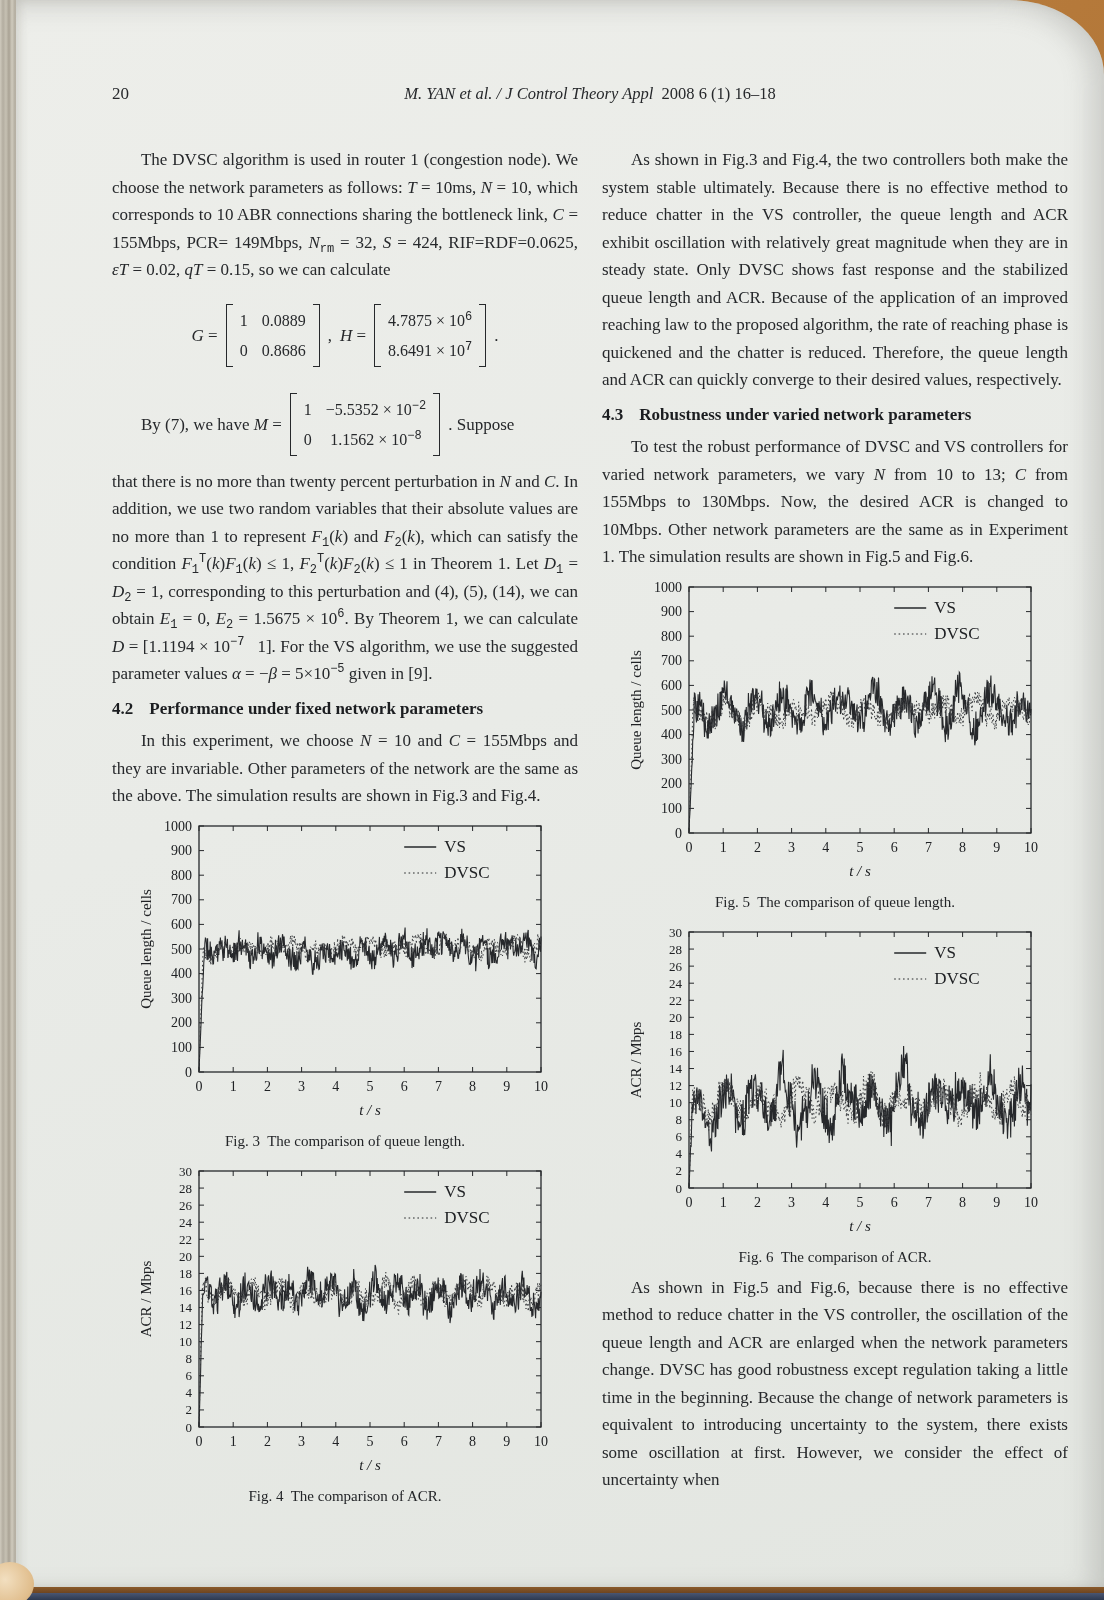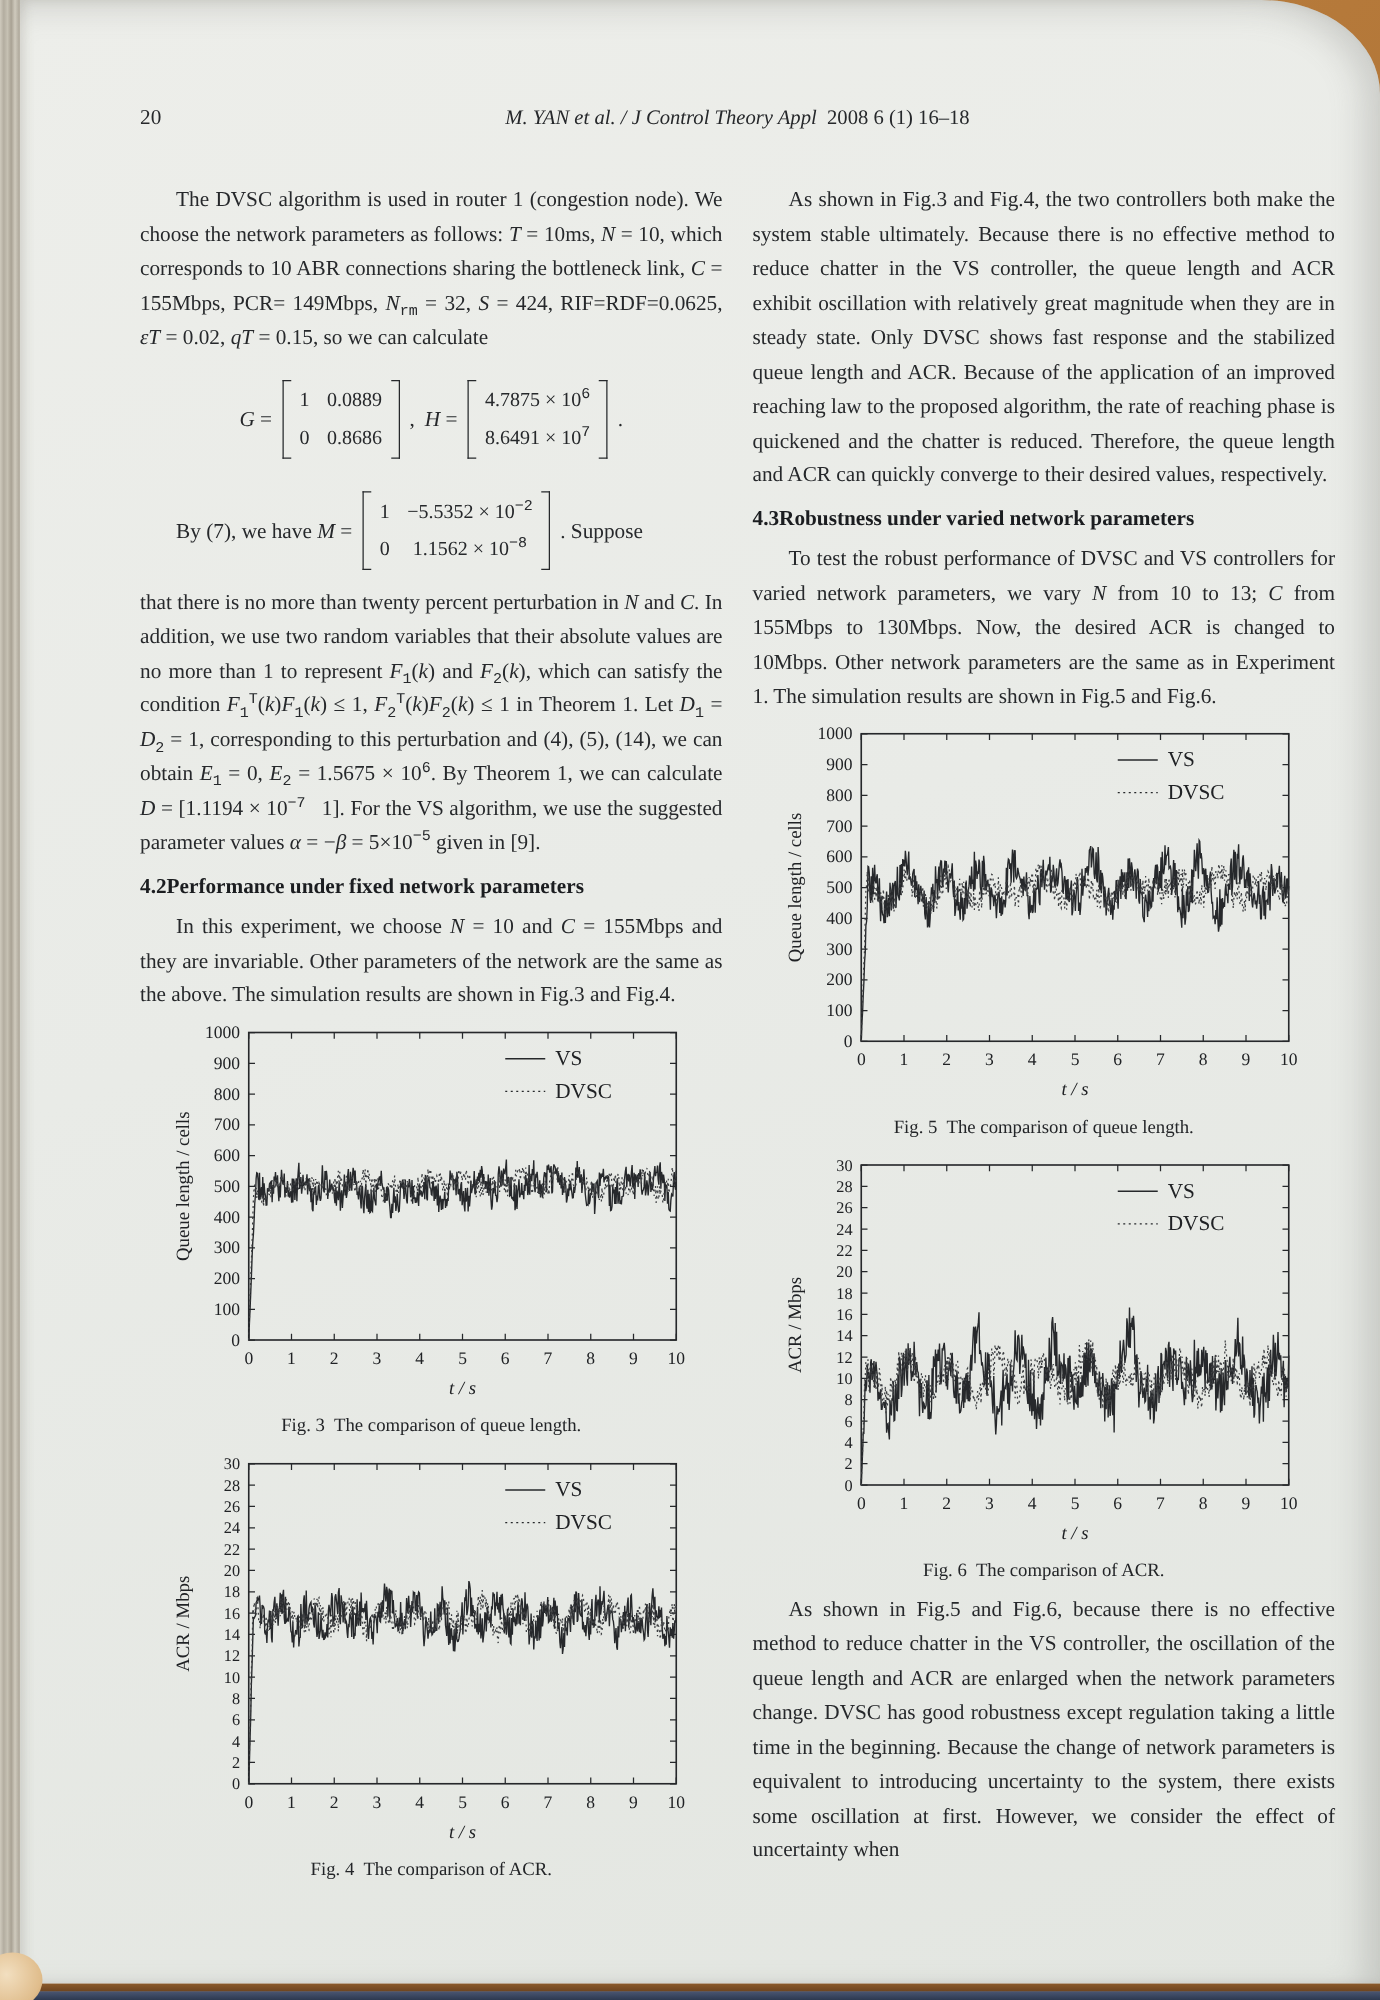--- a/index.html
+++ b/index.html
@@ -25,21 +25,21 @@
   .content{position:absolute;left:96px;top:84px;width:956px;}
   .page-header{display:flex;align-items:baseline;height:30px;}
   .page-number{font-size:17px;width:120px;}
   .journal-header{flex:1;text-align:center;font-size:16.5px;}
   .journal-header .it{font-style:italic;}
   .columns{display:flex;gap:24px;margin-top:32px;}
   .col{width:466px;font-size:17px;line-height:27.5px;text-align:justify;}
   .col p{margin:0;text-indent:1.7em;}
   .col p.noindent{text-indent:0;}
   sup,sub{font-size:12px;line-height:0;font-family:Liberation Mono, monospace;}
-  .sec-head{display:flex;gap:0;font-weight:bold;font-size:17px;margin:7px 0 5px 0;color:#1b1d20;}
+  .sec-head{display:flex;gap:16px;font-weight:bold;font-size:17px;margin:7px 0 5px 0;color:#1b1d20;}
   .equation{display:flex;align-items:center;justify-content:center;gap:8px;margin:10px 0;min-height:84px;font-size:17px;}
   .mline{display:flex;align-items:center;gap:8px;margin:6px 0;min-height:74px;}
   .mline .pre{text-indent:1.7em;}
   .matrix{display:inline-flex;align-items:stretch;}
   .bk{width:6px;}
   .bk.l{border:1.7px solid #26282b;border-right:none;}
   .bk.r{border:1.7px solid #26282b;border-left:none;}
   .cells{display:grid;padding:3px 7px;column-gap:14px;row-gap:2px;align-items:center;font-size:16px;}
   .cells.c2{grid-template-columns:auto auto;}
   .cells.c1{grid-template-columns:auto;}

